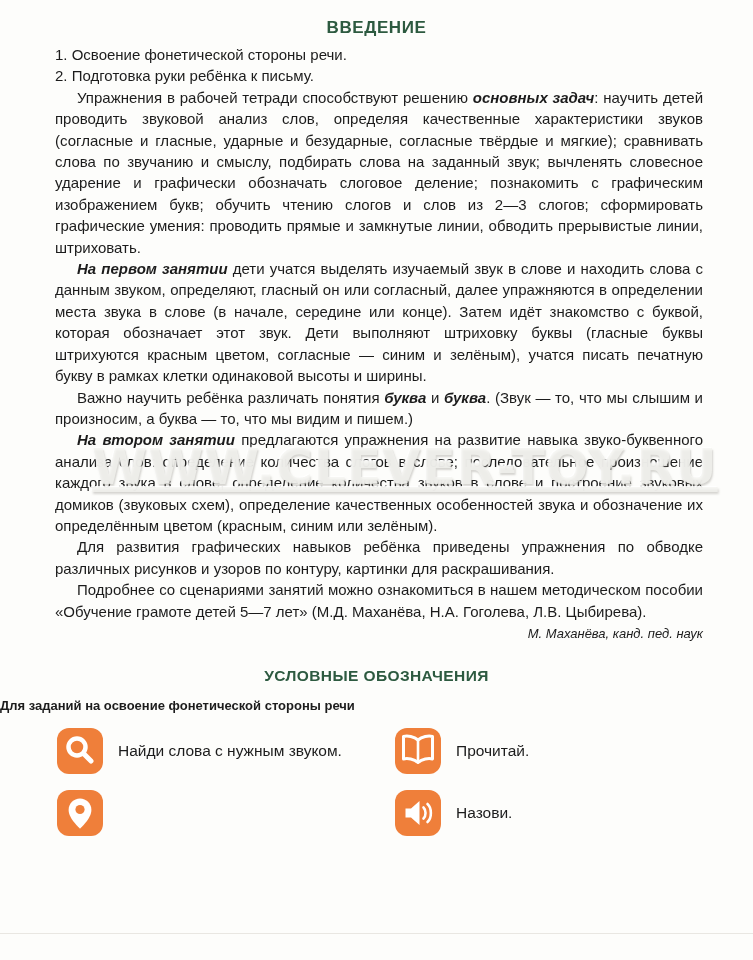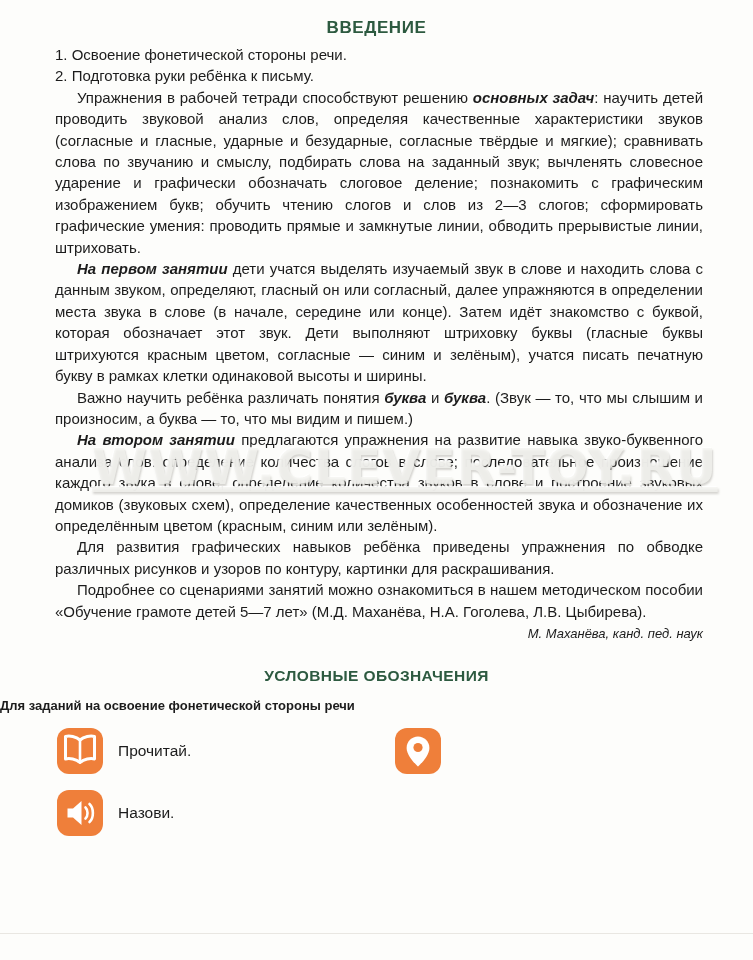--- a/index.html
+++ b/index.html
@@ -121,20 +121,29 @@
 <div class="author">М. Маханёва, канд. пед. наук</div>
 
 <div class="watermark">WWW.CLEVER-TOY.RU</div>
 
 <h2 class="legend-title">УСЛОВНЫЕ ОБОЗНАЧЕНИЯ</h2>
 
 <h3 class="legend-subheading">Для заданий на освоение фонетической стороны речи</h3>
 
 <div class="legend-grid">
 
+  <div class="legend-item">
+    <span class="icon-tile tile-orange">
+      <svg width="46" height="46" viewBox="0 0 46 46">
+        <circle cx="20" cy="19" r="8.5" fill="none" stroke="#fff" stroke-width="4.5"></circle>
+        <line x1="26.5" y1="25.5" x2="34" y2="33" stroke="#fff" stroke-width="5" stroke-linecap="round"></line>
+      </svg>
+    </span>
+    <span class="label">Найди слова с нужным звуком.</span>
+  </div>
 
   <div class="legend-item">
     <span class="icon-tile tile-orange">
       <svg width="46" height="46" viewBox="0 0 46 46">
         <path d="M23 12 C19 8.5 12.5 7.5 8.5 8.5 L8.5 31 C12.5 30 19 31 23 34.5 C27 31 33.5 30 37.5 31 L37.5 8.5 C33.5 7.5 27 8.5 23 12 Z" fill="none" stroke="#fff" stroke-width="3" stroke-linejoin="round"></path>
         <line x1="23" y1="12" x2="23" y2="34.5" stroke="#fff" stroke-width="2.6"></line>
       </svg>
     </span>
     <span class="label">Прочитай.</span>
   </div>

